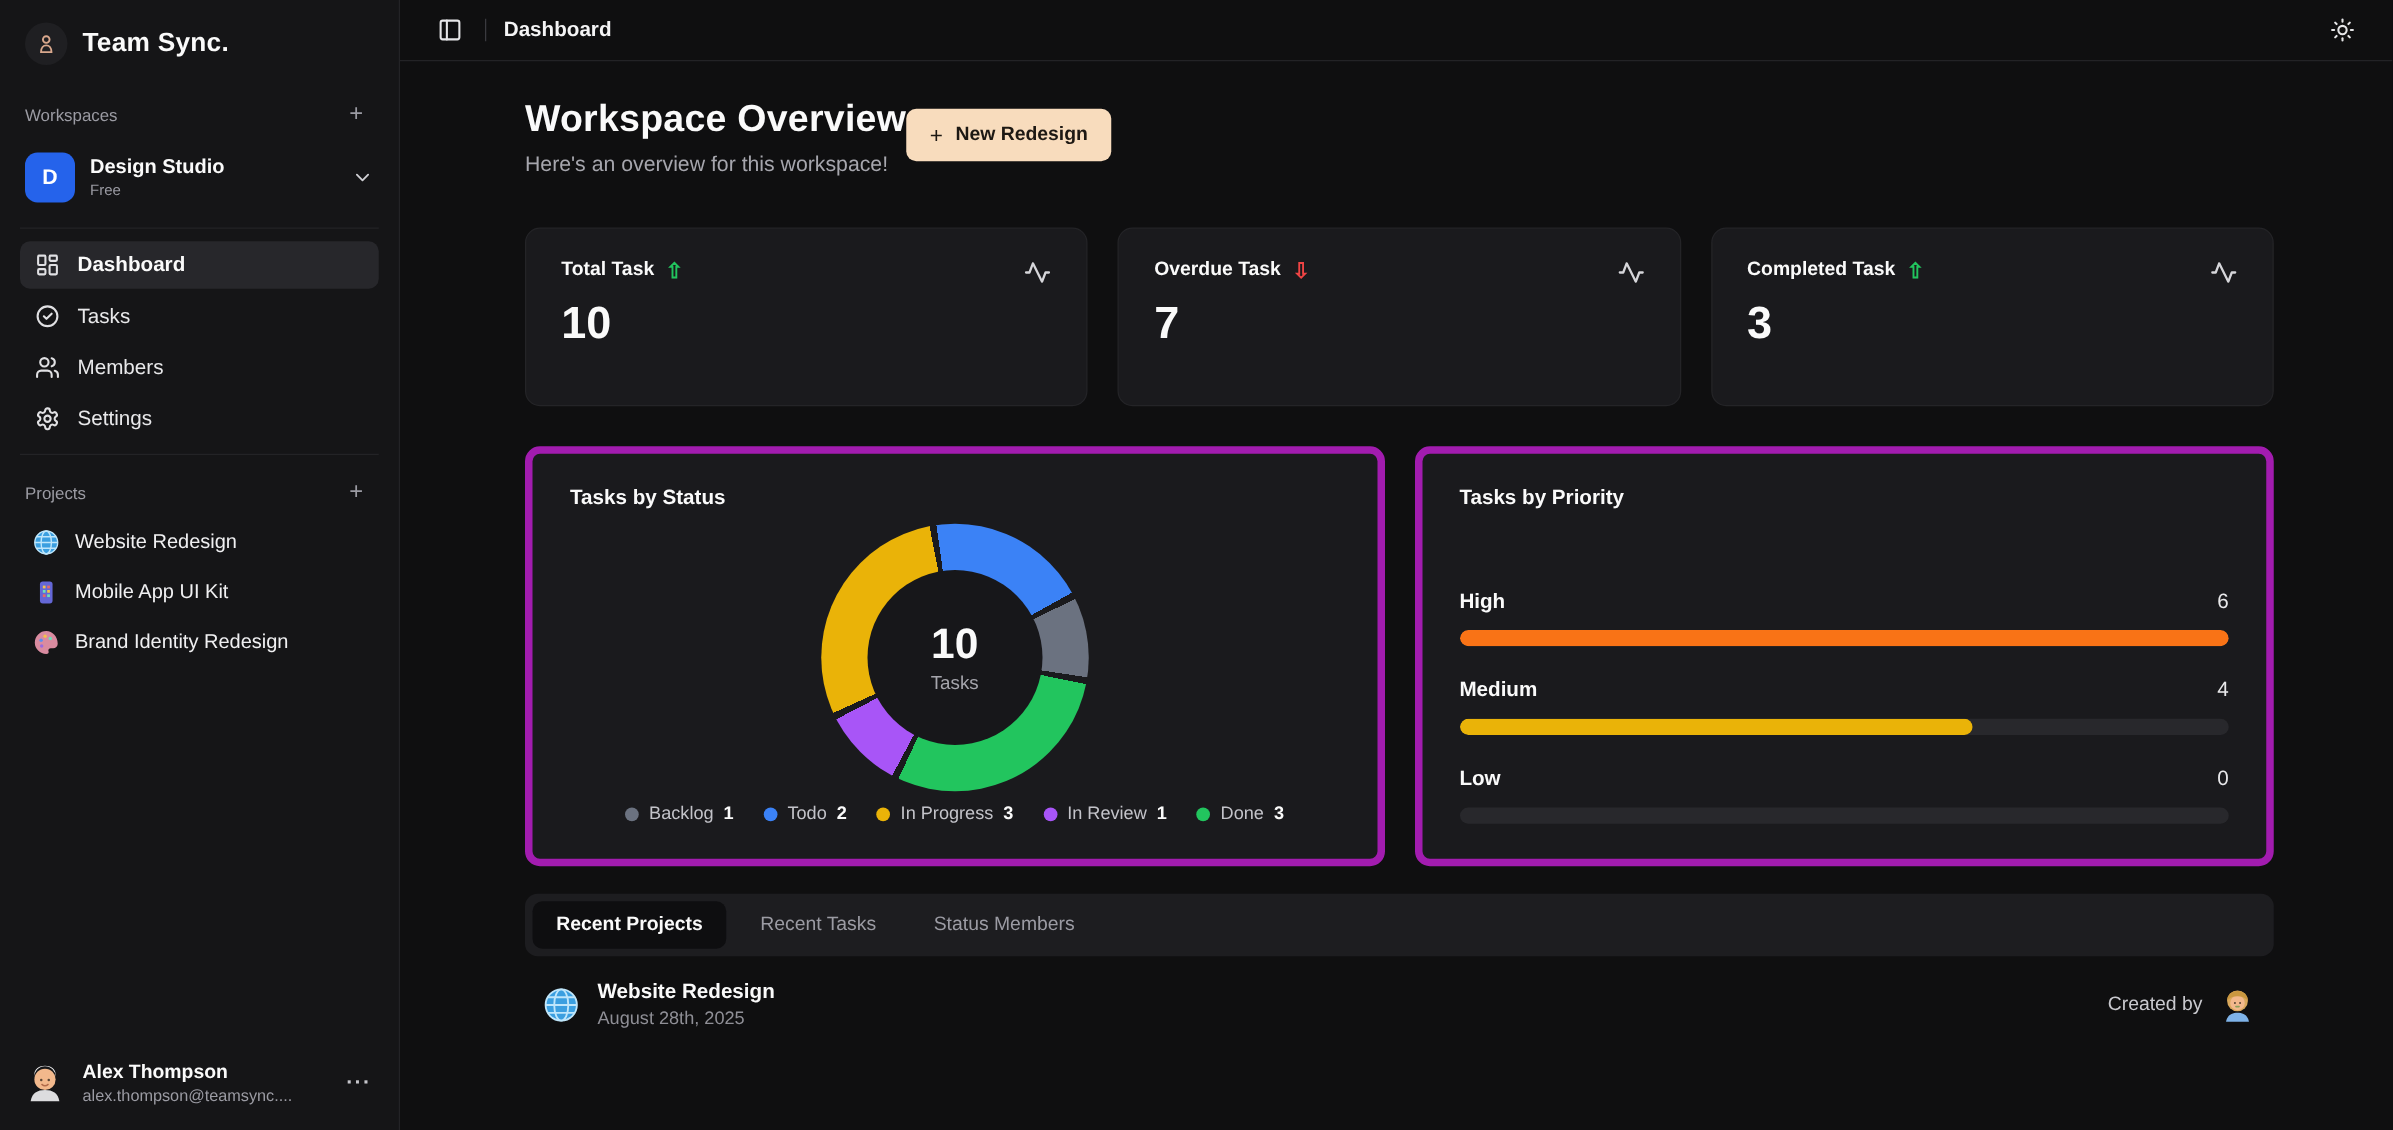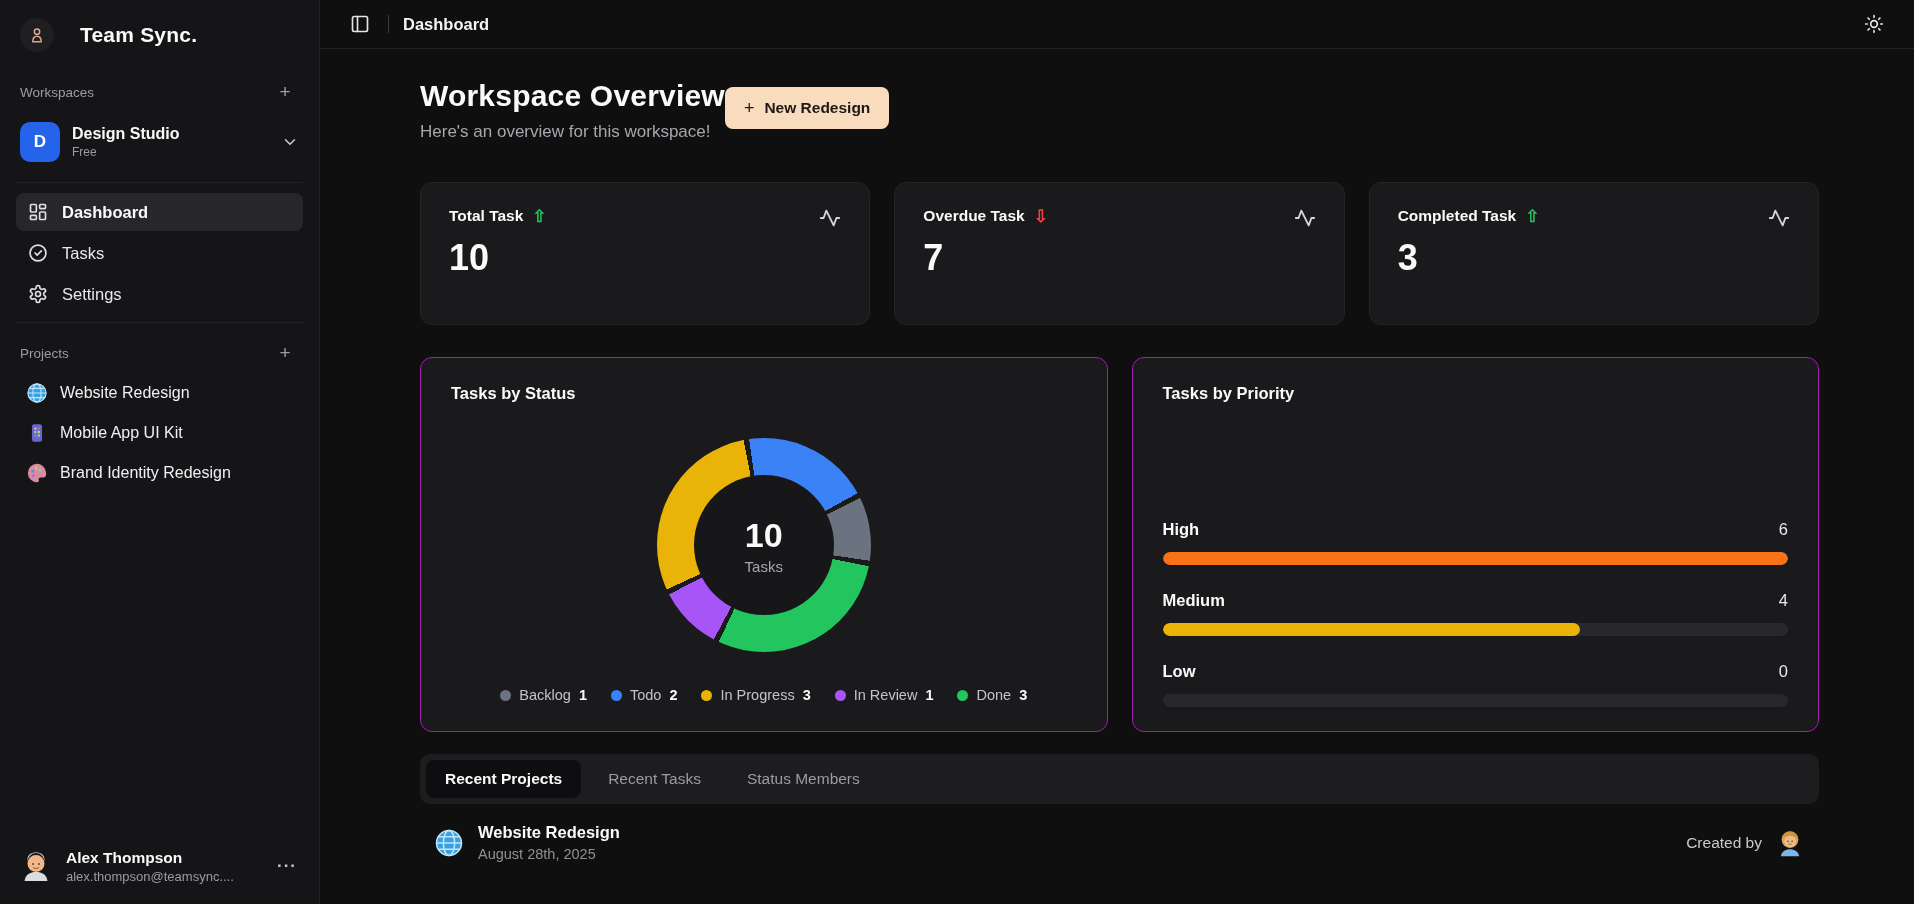--- a/index.html
+++ b/index.html
@@ -10,21 +10,21 @@
     overflow:hidden;
   }
   .app { display:flex; width:100%; height:100%; }
 
   
   .sidebar {
     width:320px; min-width:320px; height:100%;
     background:#151517; border-right:1px solid #232326;
     padding:12px 16px 16px; display:flex; flex-direction:column;
   }
-  .logo-row { display:flex; align-items:center; gap:26px; padding:6px 4px 20px; }
+  .logo-row { display:flex; align-items:center; gap:12px; padding:6px 4px 20px; }
   .logo-icon { width:34px; height:34px; border-radius:50%; background:#1f1f22;
     display:flex; align-items:center; justify-content:center; }
   .logo-text { font-size:21px; font-weight:700; letter-spacing:.2px; }
   .section-head { display:flex; align-items:center; justify-content:space-between;
     color:#9b9ba3; font-size:13.5px; padding:6px 4px 6px; }
   .icon-btn { width:28px; height:28px; border-radius:8px; background:transparent;
     border:none; color:#9b9ba3; font-size:19px; cursor:pointer;
     display:flex; align-items:center; justify-content:center; font-family:inherit; }
   .ws-row { display:flex; align-items:center; gap:12px; padding:10px 4px 14px; cursor:pointer; }
   .ws-avatar { width:40px; height:40px; border-radius:10px; background:#2563eb; color:#fff;
@@ -67,22 +67,22 @@
 
   .stats { display:grid; grid-template-columns:1fr 1fr 1fr; gap:24px; margin-bottom:32px; }
   .stat-card { background:#1a1a1d; border:1px solid #242427; border-radius:12px;
     padding:24px 28px; height:143px; position:relative; }
   .stat-top { display:flex; align-items:center; gap:9px; font-size:15.5px; font-weight:600; }
   .trend { font-size:17px; font-weight:700; line-height:1; }
   .stat-value { font-size:36px; font-weight:700; margin-top:12px; }
   .activity { position:absolute; top:24px; right:28px; color:#d6d6da; display:flex; }
 
   .charts { display:grid; grid-template-columns:1fr 1fr; gap:24px; margin-bottom:22px; }
-  .chart-card { background:#1a1a1d; border:1px solid #a21caf; border-radius:12px;
-    padding:26px 30px 24px; height:375px; display:flex; flex-direction:column;justify-content:space-between; }
+  .chart-card { background:#1a1a1d; border:6px solid #a21caf; border-radius:12px;
+    padding:26px 30px 24px; height:336px; display:flex; flex-direction:column; }
   .chart-title { font-size:16.5px; font-weight:600; }
   .donut-area { flex:1; display:flex; align-items:center; justify-content:center; }
   .donut { width:214px; height:214px; border-radius:50%; position:relative; }
   .donut-hole { position:absolute; inset:37px; background:#17171a; border-radius:50%;
     display:flex; flex-direction:column; align-items:center; justify-content:center; gap:3px; }
   .donut-value { font-size:34px; font-weight:700; }
   .donut-label { font-size:15px; color:#a6a6ad; }
   .legend { display:flex; justify-content:center; align-items:center; gap:24px; font-size:14.5px; padding-bottom:4px; }
   .legend-item { display:flex; align-items:center; gap:8px; }
   .dot { width:11px; height:11px; border-radius:50%; background:#555; }
@@ -160,20 +160,31 @@
         <span>Dashboard</span>
       </div>
       <div class="nav-item">
         <span class="nav-icon">
           <svg width="20" height="20" viewBox="0 0 24 24" fill="none" stroke="currentColor" stroke-width="2" stroke-linecap="round" stroke-linejoin="round">
             <circle cx="12" cy="12" r="9.5"></circle>
               <path d="m8.5 12 2.5 2.5 5-5"></path>
           </svg>
         </span>
         <span>Tasks</span>
+      </div>
+      <div class="nav-item">
+        <span class="nav-icon">
+          <svg width="20" height="20" viewBox="0 0 24 24" fill="none" stroke="currentColor" stroke-width="2" stroke-linecap="round" stroke-linejoin="round">
+            <path d="M16 21v-2a4 4 0 0 0-4-4H6a4 4 0 0 0-4 4v2"></path>
+              <circle cx="9" cy="7" r="4"></circle>
+            <path d="M22 21v-2a4 4 0 0 0-3-3.87"></path>
+              <path d="M16 3.13a4 4 0 0 1 0 7.75"></path>
+          </svg>
+        </span>
+        <span>Members</span>
       </div>
       <div class="nav-item">
         <span class="nav-icon">
           <svg width="20" height="20" viewBox="0 0 24 24" fill="none" stroke="currentColor" stroke-width="2" stroke-linecap="round" stroke-linejoin="round">
             <path d="M12.22 2h-.44a2 2 0 0 0-2 2v.18a2 2 0 0 1-1 1.73l-.43.25a2 2 0 0 1-2 0l-.15-.08a2 2 0 0 0-2.73.73l-.22.38a2 2 0 0 0 .73 2.73l.15.1a2 2 0 0 1 1 1.72v.51a2 2 0 0 1-1 1.74l-.15.09a2 2 0 0 0-.73 2.73l.22.38a2 2 0 0 0 2.73.73l.15-.08a2 2 0 0 1 2 0l.43.25a2 2 0 0 1 1 1.73V20a2 2 0 0 0 2 2h.44a2 2 0 0 0 2-2v-.18a2 2 0 0 1 1-1.73l.43-.25a2 2 0 0 1 2 0l.15.08a2 2 0 0 0 2.73-.73l.22-.39a2 2 0 0 0-.73-2.73l-.15-.08a2 2 0 0 1-1-1.74v-.5a2 2 0 0 1 1-1.74l.15-.09a2 2 0 0 0 .73-2.73l-.22-.38a2 2 0 0 0-2.73-.73l-.15.08a2 2 0 0 1-2 0l-.43-.25a2 2 0 0 1-1-1.73V4a2 2 0 0 0-2-2z"></path>
             <circle cx="12" cy="12" r="3"></circle>
           </svg>
         </span>
         <span>Settings</span>
       </div>

